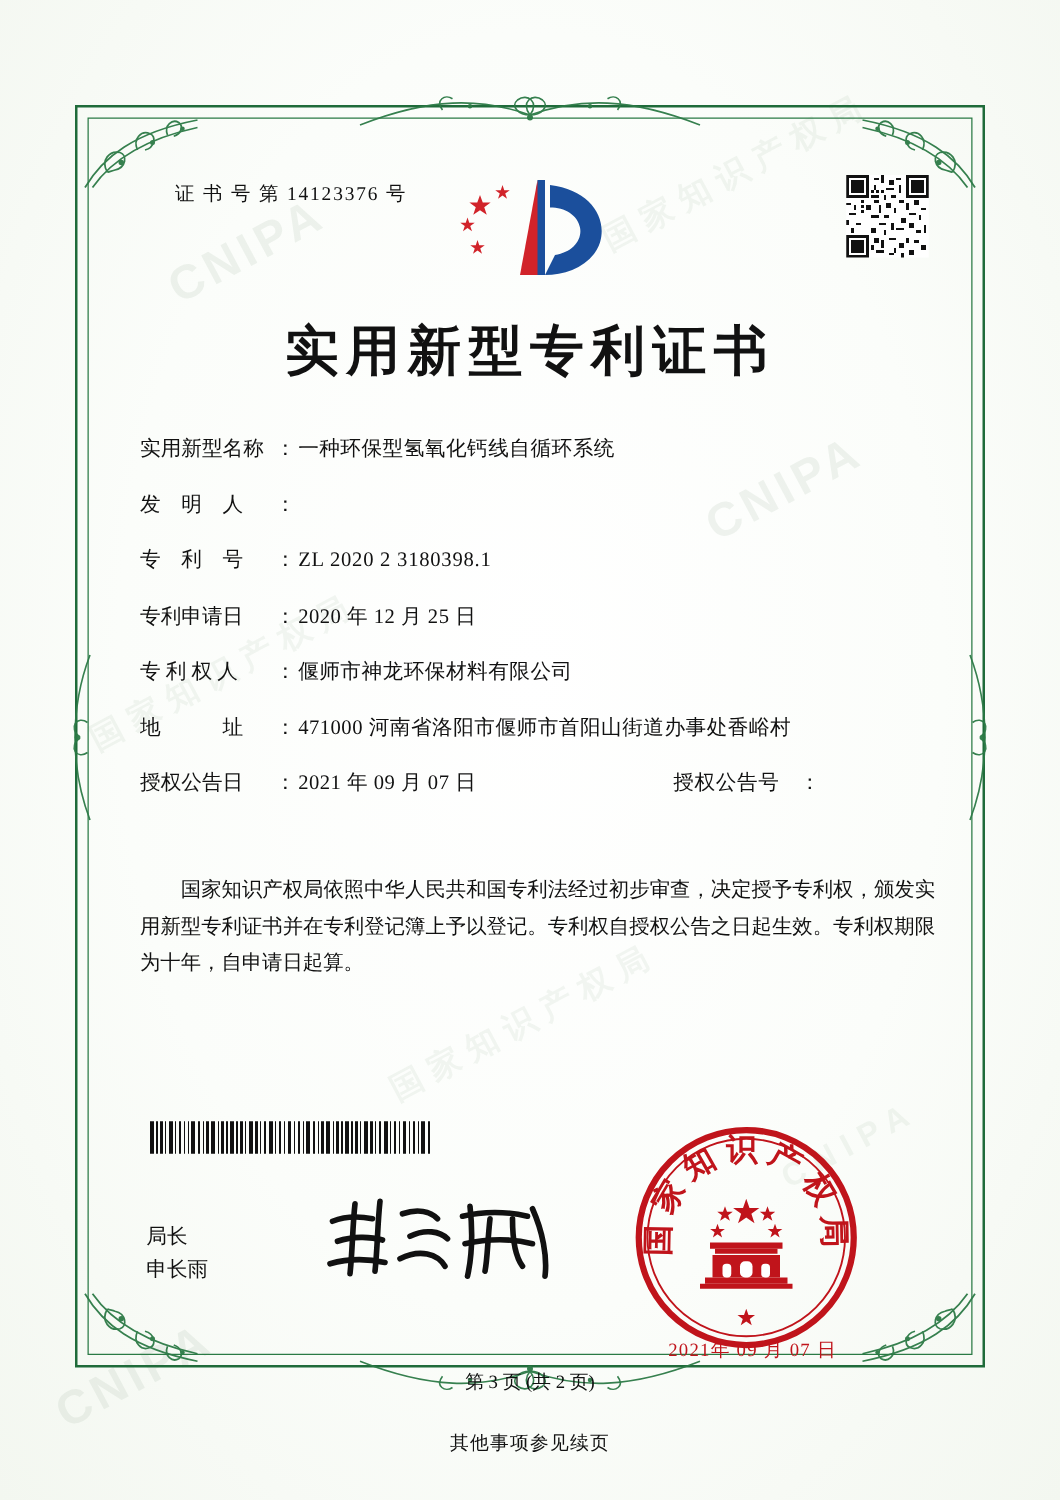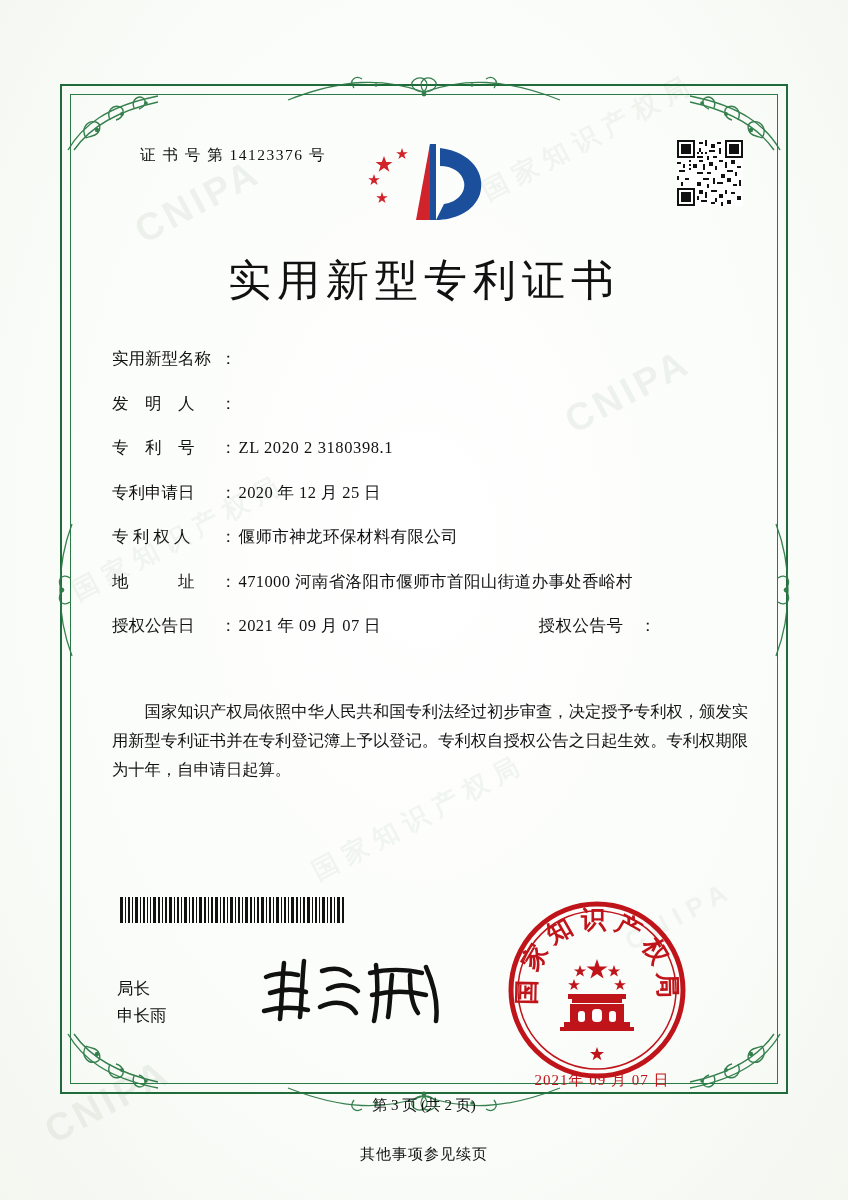--- a/index.html
+++ b/index.html
@@ -98,21 +98,21 @@
   }
 
   .main-title {
     position: absolute;
     left: 0;
     right: 0;
     top: 252px;
     text-align: center;
     font-size: 43px;
     letter-spacing: 6px;
-    font-weight: 400;
+    font-weight: 700;
     color: #111;
     font-family: "Liberation Serif", "DejaVu Serif", serif;
   }
 
   
   .fields {
     position: absolute;
     left: 112px;
     top: 348px;
     width: 640px;
@@ -445,20 +445,21 @@
       </g>
     </svg>
   </div>
 
   <div class="main-title">实用新型专利证书</div>
 
   <div class="fields">
     <div class="row">
       <span class="label">实用新型名称</span>
       <span class="colon">：</span>
+      <span class="value">一种环保型氢氧化钙线自循环系统</span>
     </div>
     <div class="row">
       <span class="label">发　明　人</span>
       <span class="colon">：</span>
     </div>
     <div class="row">
       <span class="label">专　利　号</span>
       <span class="colon">：</span>
       <span class="value mono-ish">ZL 2020 2 3180398.1</span>
     </div>

